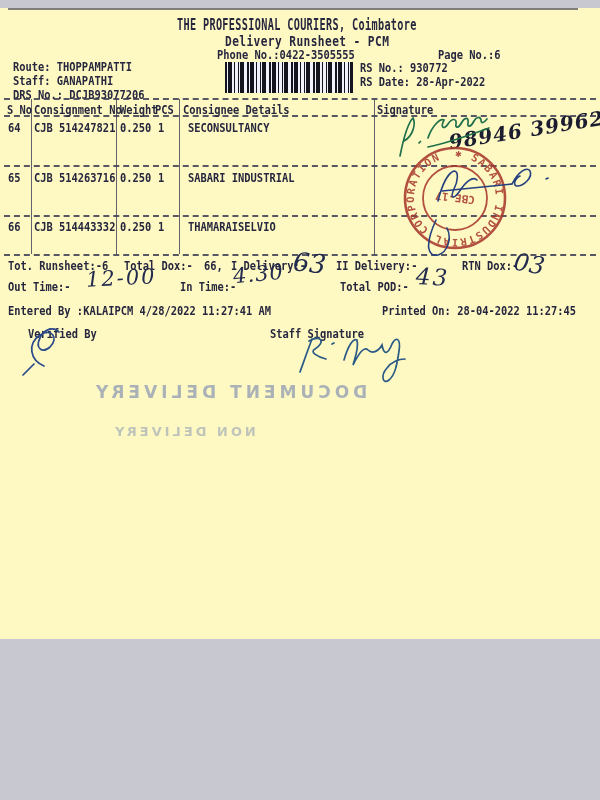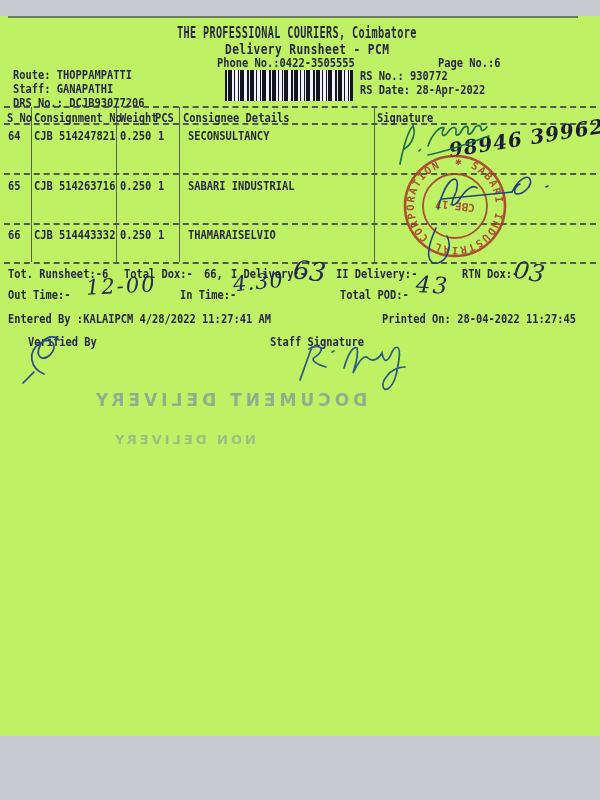--- a/index.html
+++ b/index.html
@@ -1,18 +1,18 @@
 <!DOCTYPE html>
 <html><head>
 <meta charset="utf-8">
 <style>
   html,body{margin:0;padding:0;background:#c8c8d0;}
   #page{
-    position:relative;width:600px;height:720px;margin:16px auto;
-    background:#bef264;overflow:hidden;
+    position:relative;width:600px;height:631px;margin:8px auto;
+    background:#fef9c3;overflow:hidden;
     font-family:"DejaVu Sans Mono",monospace;color:#26263e;
   }
   .t{
     position:absolute;font-weight:bold;font-size:13px;white-space:nowrap;
     transform:scaleX(.8);transform-origin:left top;color:#26263e;
   }
   .title{font-size:15px;transform:scaleX(.68);letter-spacing:.5px;}
   .subtitle{font-size:14px;transform:scaleX(.8);letter-spacing:.5px;}
   .dash{position:absolute;left:4px;width:592px;height:0;border-top:2px dashed #3c3c55;opacity:.85;}
   .vline{position:absolute;width:0;border-left:1.5px solid #3c3c55;opacity:.8;}

